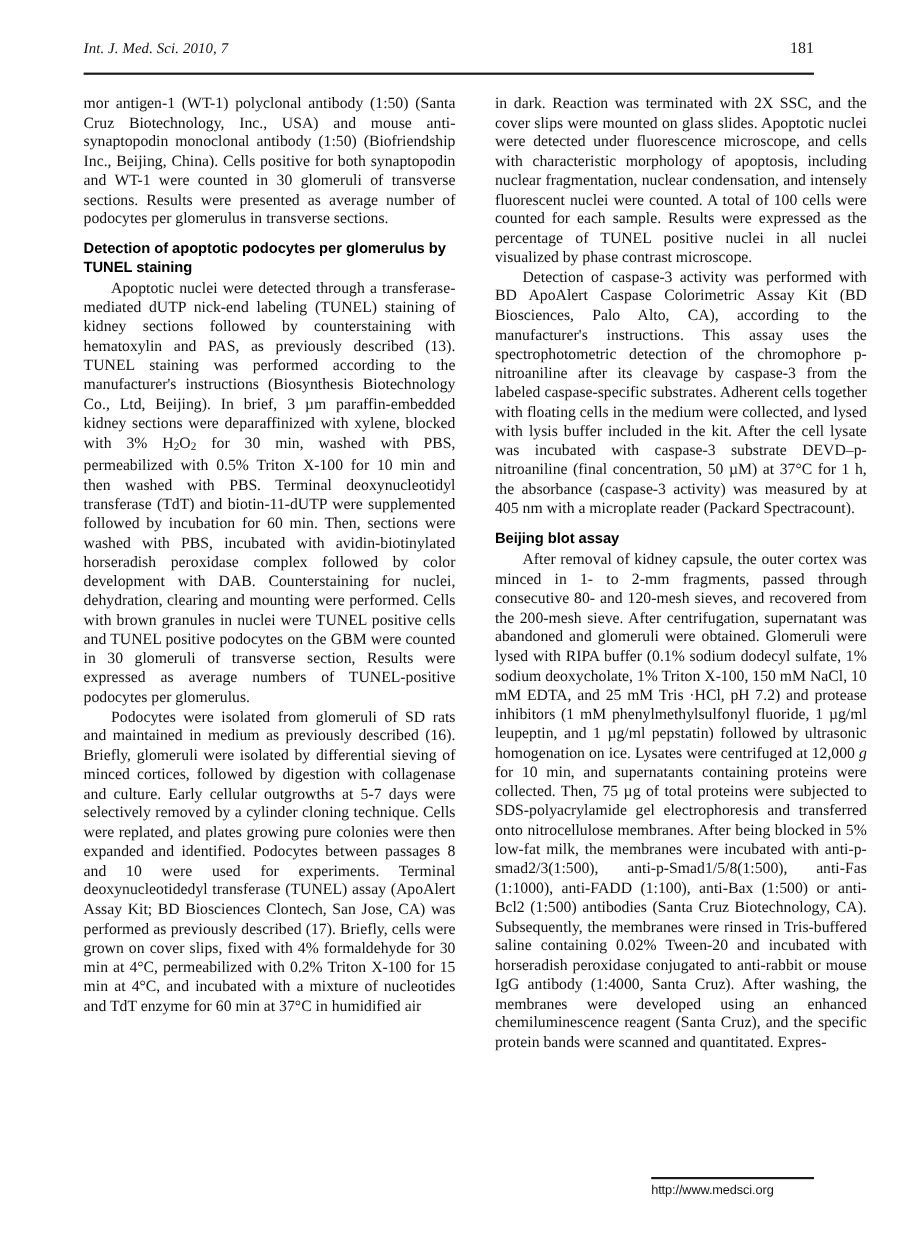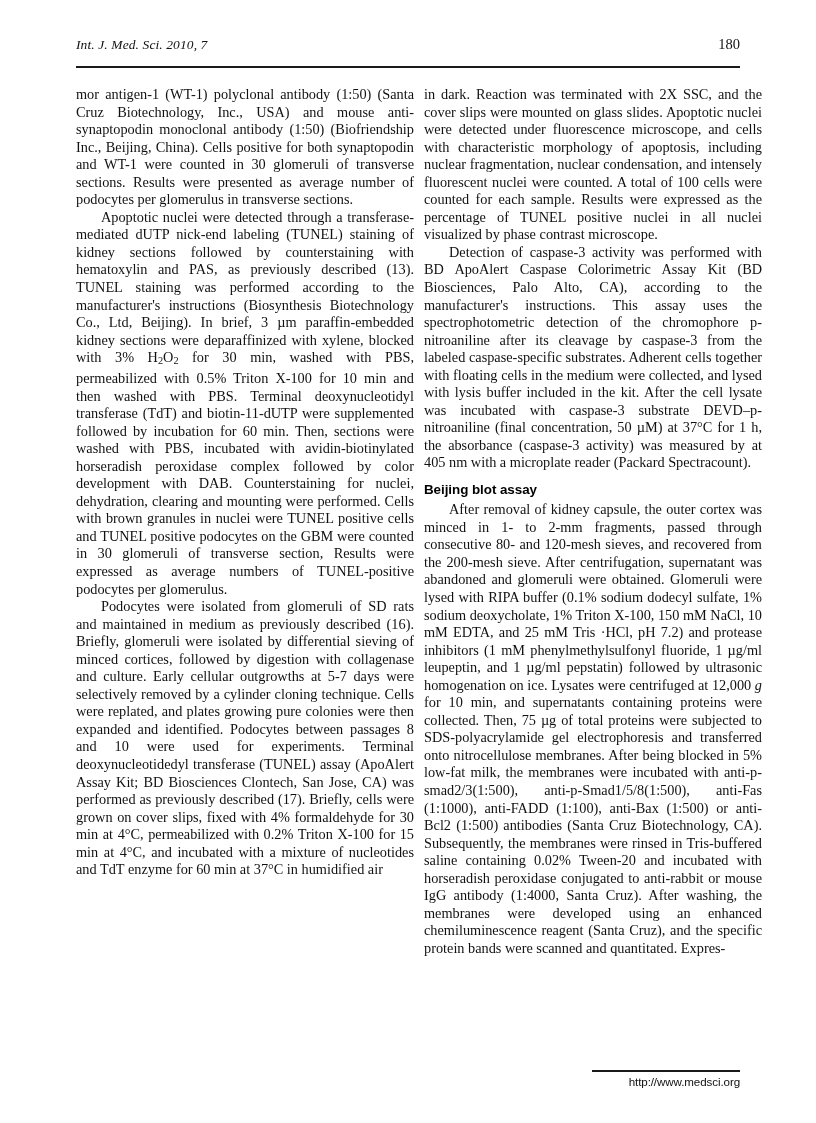--- a/index.html
+++ b/index.html
@@ -50,21 +50,21 @@
     background: #1a1a1a;
   }
 
   
   .columns {
     position: absolute;
     left: 68px;
     right: 68px;
     top: 86px;
     display: flex;
-    gap: 10px;
+    gap: 36px;
   }
   .col {
     width: 338px;
     flex: 0 0 338px;
   }
 
   p.body {
     margin: 0;
     font-size: 14.3px;
     line-height: 17.55px;
@@ -89,21 +89,21 @@
 
   sub { font-size: 0.72em; vertical-align: -0.22em; }
   .ital { font-style: italic; }
 
   
   .footer {
     position: absolute;
     right: 68px;
     bottom: 35px;
     width: 148px;
-    text-align: right;
+    text-align: left;
   }
   .foot-rule {
     width: 148px;
     height: 2px;
     background: #1a1a1a;
     margin: 0 0 3px 0;
   }
   .foot-url {
     font-family: "Liberation Sans", sans-serif;
     font-size: 11.6px;
@@ -111,30 +111,31 @@
     letter-spacing: -0.1px;
   }
 </style>
 </head>
 <body>
 
 <div class="page">
 
   <div class="runhead">
     <span class="runhead-journal">Int. J. Med. Sci. 2010, 7</span>
-    <span class="runhead-page">180</span>
+    <span class="runhead-page">181</span>
   </div>
   <div class="head-rule"></div>
 
   <div class="columns">
 
     <div class="col">
 
       <p class="body">mor antigen-1 (WT-1) polyclonal antibody (1:50) (Santa Cruz Biotechnology, Inc., USA) and mouse anti-synaptopodin monoclonal antibody (1:50) (Biofriendship Inc., Beijing, China). Cells positive for both synaptopodin and WT-1 were counted in 30 glomeruli of transverse sections. Results were presented as average number of podocytes per glomerulus in transverse sections.</p>
 
+      <h2 class="section first">Detection of apoptotic podocytes per glomerulus by TUNEL staining</h2>
 
       <p class="body indent"><span>Apoptotic nuclei were detected through a transferase-mediated dUTP nick-end labeling (TUNEL) staining of kidney sections followed by counterstaining with hematoxylin and PAS, as previously described (13). TUNEL staining was performed according to the manufacturer's instructions (Biosynthesis Biotechnology Co., Ltd, Beijing). In brief, 3 µm paraffin-embedded kidney sections were deparaffinized with xylene, blocked with 3% H</span><sub>2</sub><span>O</span><sub>2</sub><span> for 30 min, washed with PBS, permeabilized with 0.5% Triton X-100 for 10 min and then washed with PBS. Terminal deoxynucleotidyl transferase (TdT) and biotin-11-dUTP were supplemented followed by incubation for 60 min. Then, sections were washed with PBS, incubated with avidin-biotinylated horseradish peroxidase complex followed by color development with DAB. Counterstaining for nuclei, dehydration, clearing and mounting were performed. Cells with brown granules in nuclei were TUNEL positive cells and TUNEL positive podocytes on the GBM were counted in 30 glomeruli of transverse section, Results were expressed as average numbers of TUNEL-positive podocytes per glomerulus.</span></p>
 
 
       <p class="body indent">Podocytes were isolated from glomeruli of SD rats and maintained in medium as previously described (16). Briefly, glomeruli were isolated by differential sieving of minced cortices, followed by digestion with collagenase and culture. Early cellular outgrowths at 5-7 days were selectively removed by a cylinder cloning technique. Cells were replated, and plates growing pure colonies were then expanded and identified. Podocytes between passages 8 and 10 were used for experiments. Terminal deoxynucleotidedyl transferase (TUNEL) assay (ApoAlert Assay Kit; BD Biosciences Clontech, San Jose, CA) was performed as previously described (17). Briefly, cells were grown on cover slips, fixed with 4% formaldehyde for 30 min at 4°C, permeabilized with 0.2% Triton X-100 for 15 min at 4°C, and incubated with a mixture of nucleotides and TdT enzyme for 60 min at 37°C in humidified air</p>
 
     </div>
 
     <div class="col">
 

